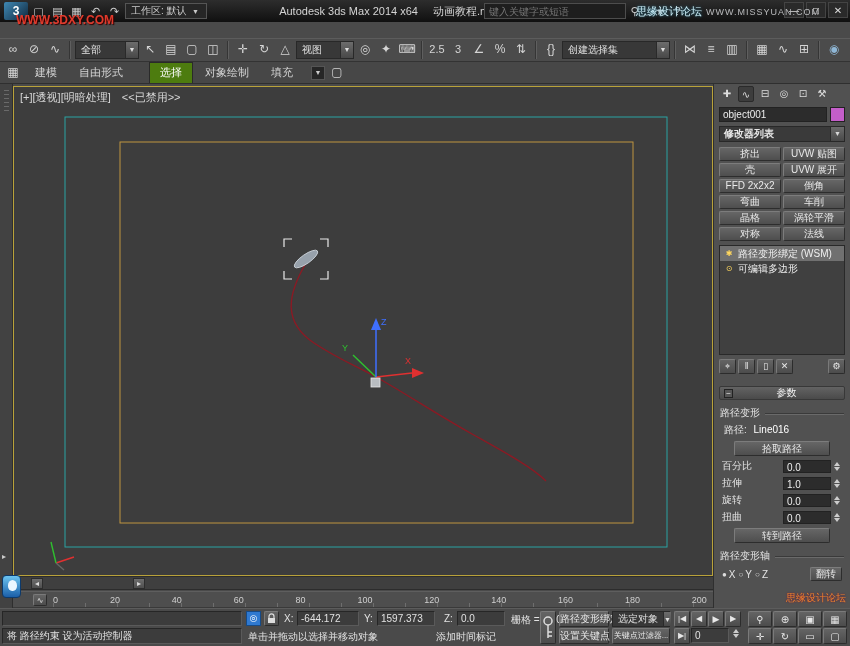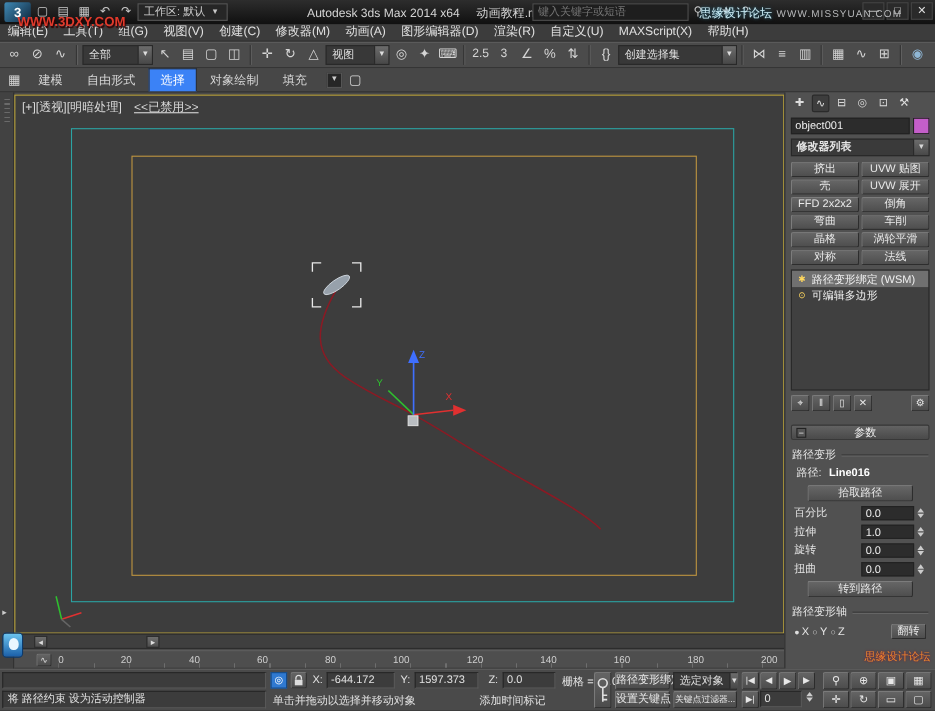--- a/index.html
+++ b/index.html
@@ -44,36 +44,36 @@
   .sep { width:2px; height:18px; border-left:1px solid #353535; border-right:1px solid #5f5f5f; margin:0 3px; flex:0 0 auto; }
   .combo { display:flex; align-items:center; height:18px; background:#383838; border:1px solid #282828; flex:0 0 auto; }
   .combo .ctext { padding:0 5px; font-size:10px; color:#e0e0e0; white-space:nowrap; flex:1; }
   .combo .carrow { width:13px; height:100%; background:linear-gradient(#6c6c6c,#484848); border-left:1px solid #2a2a2a;
     text-align:center; font-size:7px; line-height:16px; color:#ddd; }
 
   
   .ribbon { position:absolute; left:0; top:62px; width:850px; height:22px; background:#474747;
     border-bottom:1px solid #2f2f2f; display:flex; align-items:center; padding:0 3px; gap:2px; }
   .rtab { padding:2px 10px 3px; font-size:11px; color:#d6d6d6; }
-  .rtab.active { background:#3b82f6; border:1px solid #2a2a2a; border-bottom:none; color:#fff; }
+  .rtab.active { background:#4d7c0f; border:1px solid #2a2a2a; border-bottom:none; color:#fff;margin-left:14px; }
   .ribbon .ti { height:18px; line-height:17px; }
   .rmini { width:14px; height:14px; background:#262626; border:1px solid #555; color:#ccc; font-size:7px;
     text-align:center; line-height:12px; margin-left:6px; }
 
   
   .leftstrip { position:absolute; left:0; top:84px; width:13px; height:524px; background:#424242; border-right:1px solid #2e2e2e; }
   .leftstrip .grip { margin:6px auto; width:5px; height:22px;
     background:repeating-linear-gradient(#6a6a6a 0 1px,transparent 1px 4px); }
   .leftstrip .expander { position:absolute; left:2px; top:468px; color:#ccc; font-size:8px; }
 
   
   .viewport { position:absolute; left:13px; top:86px; width:700px; height:490px; background:#3d3d3d;
     border:1px solid #b9a23a; }
   .vp-label { position:absolute; left:6px; top:3px; font-size:11px; color:#d8d8d8; z-index:5; }
-  .vp-label .dis { margin-left:8px;text-decoration:underline; }
+  .vp-label .dis { margin-left:8px; }
   .viewport svg { position:absolute; left:0; top:0; }
 
   
   .timeslider { position:absolute; left:13px; top:576px; width:700px; height:14px; background:#3f3f3f;
     border-top:1px solid #2c2c2c; border-bottom:1px solid #2c2c2c; }
   .ts-btn { position:absolute; top:1px; width:12px; height:11px; background:linear-gradient(#6e6e6e,#4e4e4e);
     border:1px solid #2d2d2d; color:#ddd; font-size:8px; line-height:9px; text-align:center; }
   .ts-handle { position:absolute; left:32px; top:1px; width:86px; height:11px; background:linear-gradient(#7d7d7d,#585858);
     border:1px solid #8c8c8c; color:#f0f0f0; font-size:10px; line-height:10px; text-align:center;margin-top:36px; }
 
@@ -109,21 +109,21 @@
   .stacktools { display:flex; align-items:center; gap:2px; margin:3px 5px 0; height:16px; }
   .stool { width:17px; height:15px; text-align:center; line-height:13px; font-size:9px; }
   .stool.last { margin-left:auto; }
   .rollout { margin:12px 5px 0; height:14px; background:linear-gradient(#636363,#4a4a4a); border:1px solid #383838;
     border-radius:2px; display:flex; align-items:center; padding:0 4px; }
   .rollout .minus { width:9px; height:9px; border:1px solid #222; background:#555; line-height:7px; text-align:center; font-size:8px; color:#eee; }
   .rollout .rtitle { flex:1; text-align:center; color:#f0f0f0; }
   .group-hd { display:flex; align-items:center; gap:5px; margin:6px 6px 0; color:#e4e4e4; white-space:nowrap; }
   .group-hd::after { content:""; flex:1; border-top:1px solid #3a3a3a; box-shadow:0 1px 0 #6a6a6a; }
   .pathline { margin:3px 10px 0; color:#e4e4e4; white-space:nowrap; }
-  .pathline b { font-weight:bold; color:#fff; margin-left:4px; }
+  .pathline b { font-weight:normal; color:#fff; margin-left:4px; }
   .wbtn { display:block; margin:4px auto 0; width:96px; height:15px; background:linear-gradient(#666,#4e4e4e);
     border:1px solid; border-color:#7c7c7c #2d2d2d #2d2d2d #7c7c7c; border-radius:2px; color:#e9e9e9;
     text-align:center; line-height:13px; }
   .spinrow { display:flex; align-items:center; margin:3px 8px 0; }
   .spinrow .slab { flex:1; color:#e4e4e4; }
   .spinrow .field { width:48px; height:13px; }
   .spincol { width:10px; margin-left:1px; }
   .spincol i { display:block; width:0; height:0; margin:1px auto; border-left:3px solid transparent; border-right:3px solid transparent; }
   .spincol .up { border-bottom:4px solid #ccc; }
   .spincol .dn { border-top:4px solid #ccc; }
@@ -178,34 +178,20 @@
     <div class="winbtns">
       <span class="winbtn">—</span>
       <span class="winbtn">□</span>
       <span class="winbtn">✕</span>
     </div>
   </div>
   <span class="wm-forum">思缘设计论坛</span>
   <span class="wm-site">WWW.MISSYUAN.COM</span>
   <span class="wm-red">WWW.3DXY.COM</span>
 
-  <div class="menubar">
-    <span class="mi">编辑(E)</span>
-    <span class="mi">工具(T)</span>
-    <span class="mi">组(G)</span>
-    <span class="mi">视图(V)</span>
-    <span class="mi">创建(C)</span>
-    <span class="mi">修改器(M)</span>
-    <span class="mi">动画(A)</span>
-    <span class="mi">图形编辑器(D)</span>
-    <span class="mi">渲染(R)</span>
-    <span class="mi">自定义(U)</span>
-    <span class="mi">MAXScript(X)</span>
-    <span class="mi">帮助(H)</span>
-  </div>
 
   <div class="maintb">
     <span class="ti">∞</span>
     <span class="ti">⊘</span>
     <span class="ti">∿</span>
     <span class="sep"></span>
     <div class="combo" style="width:64px">
       <span class="ctext">全部</span>
       <span class="carrow">▼</span>
     </div>

